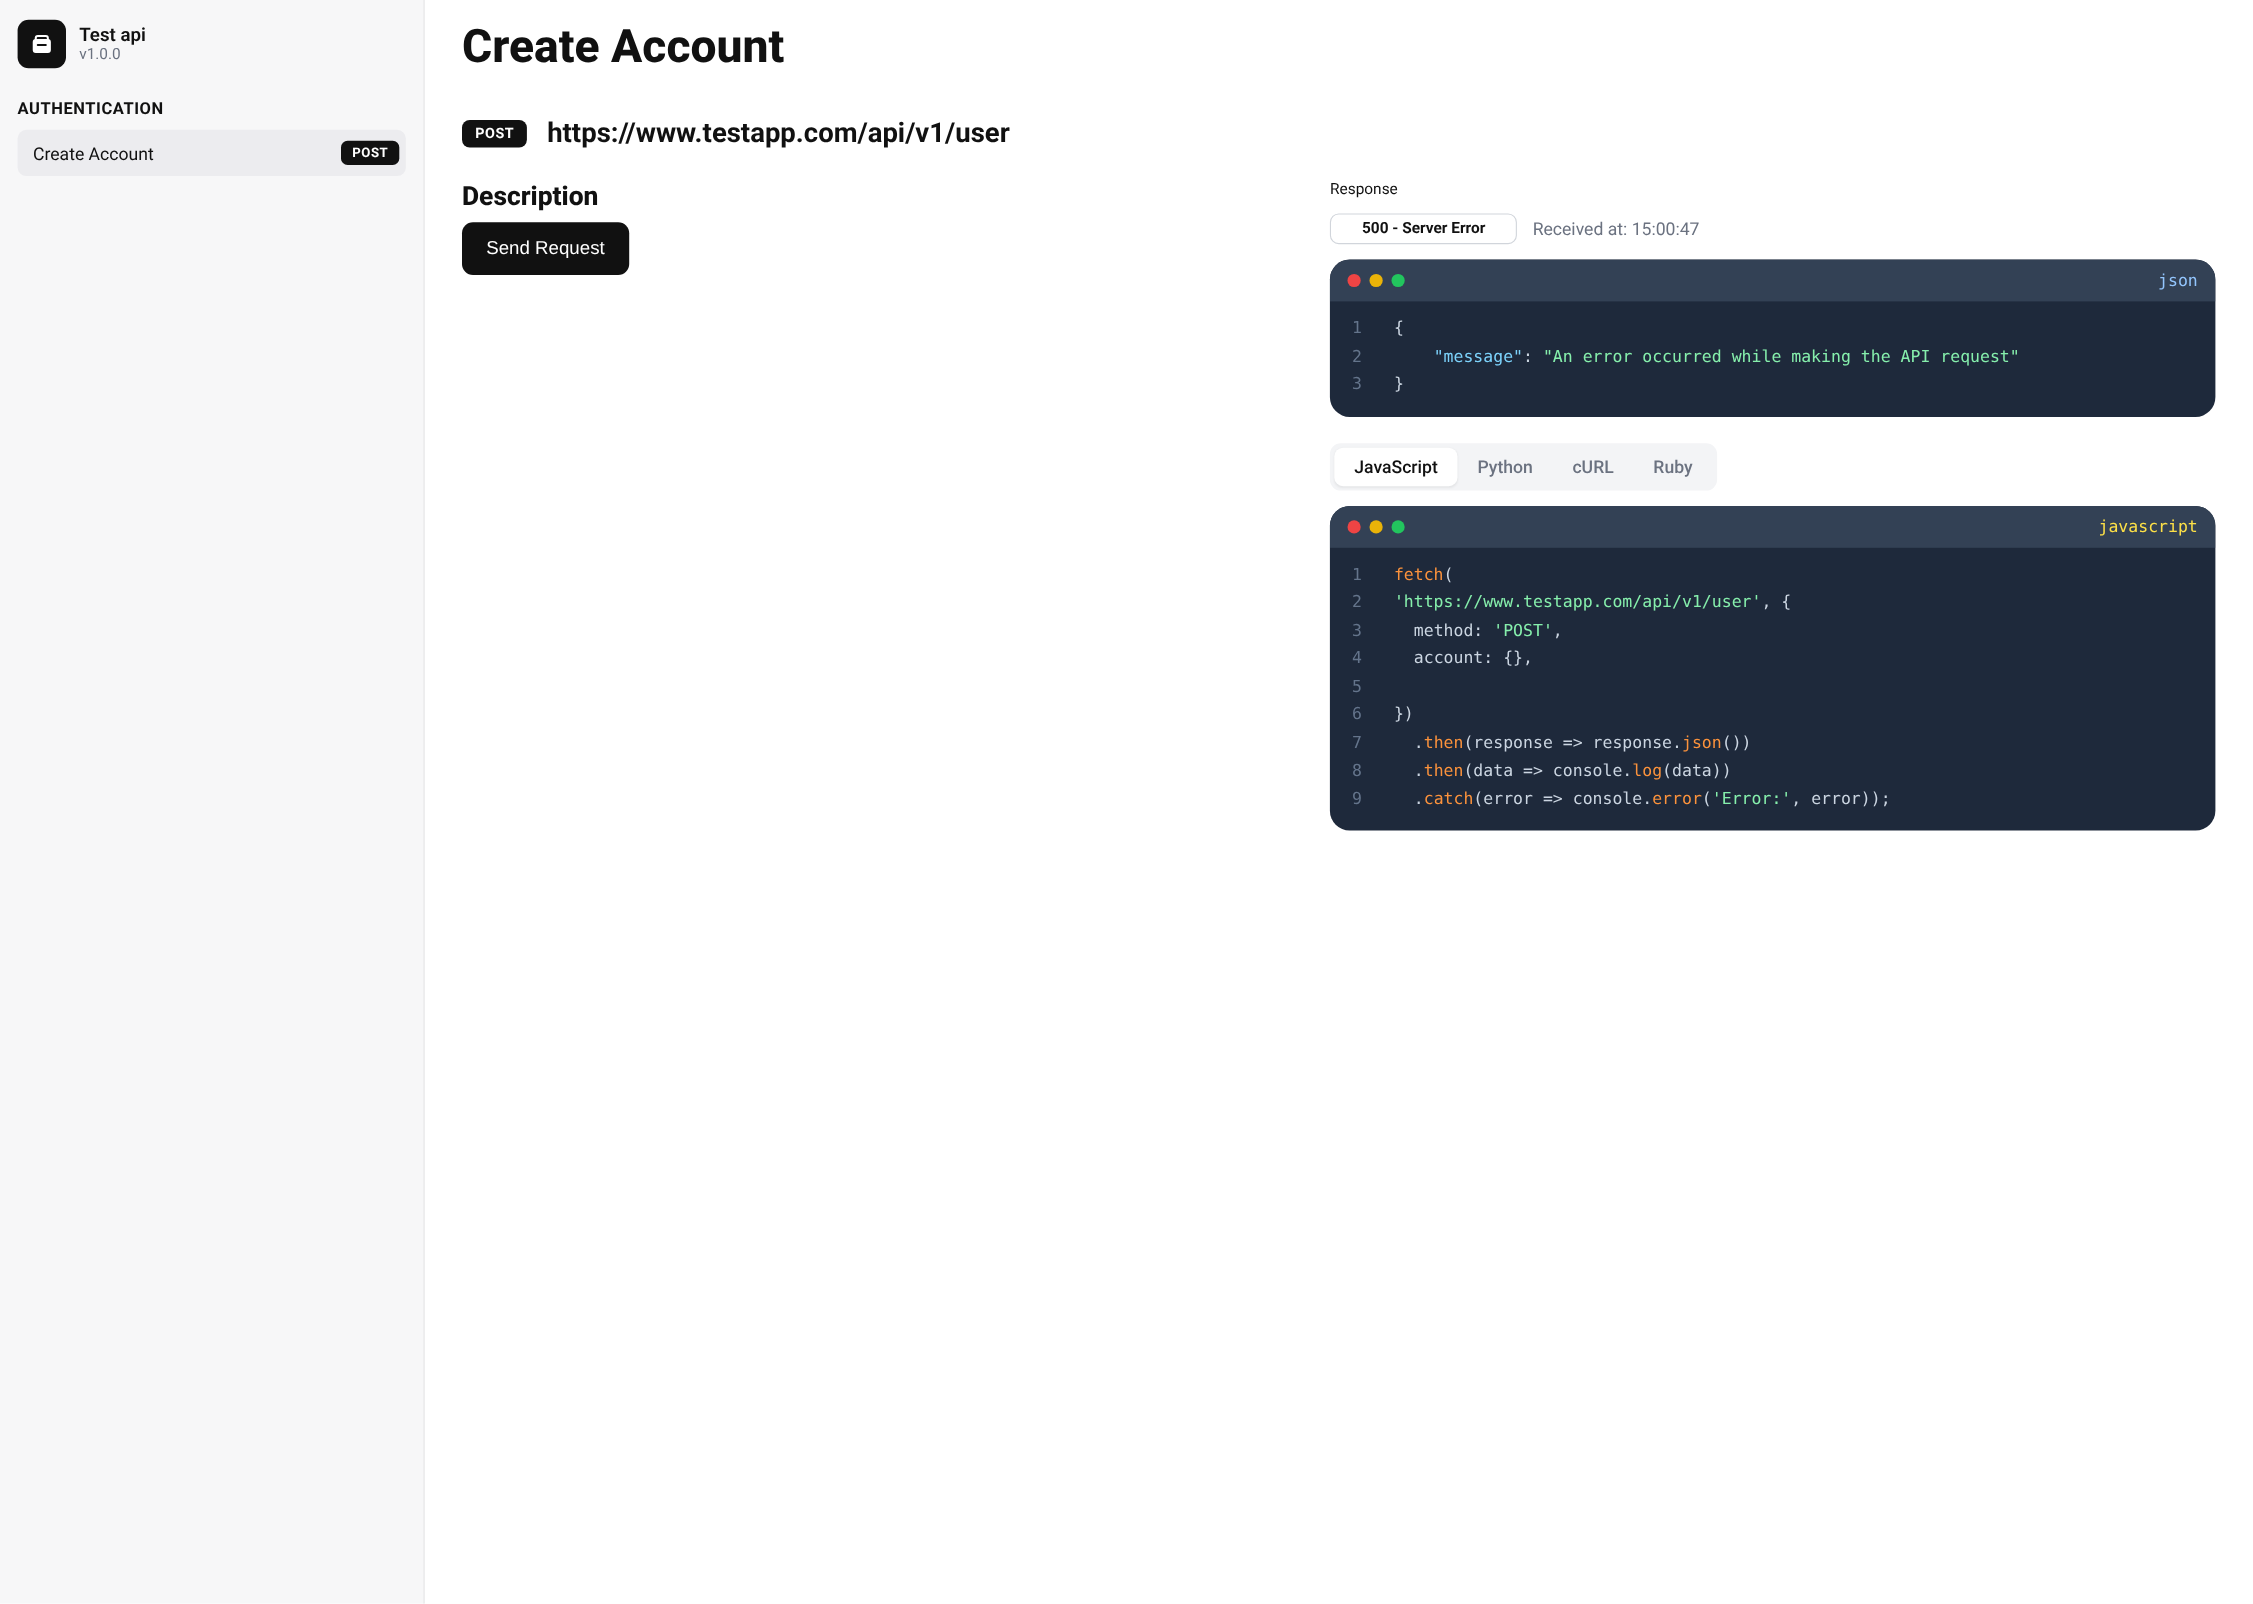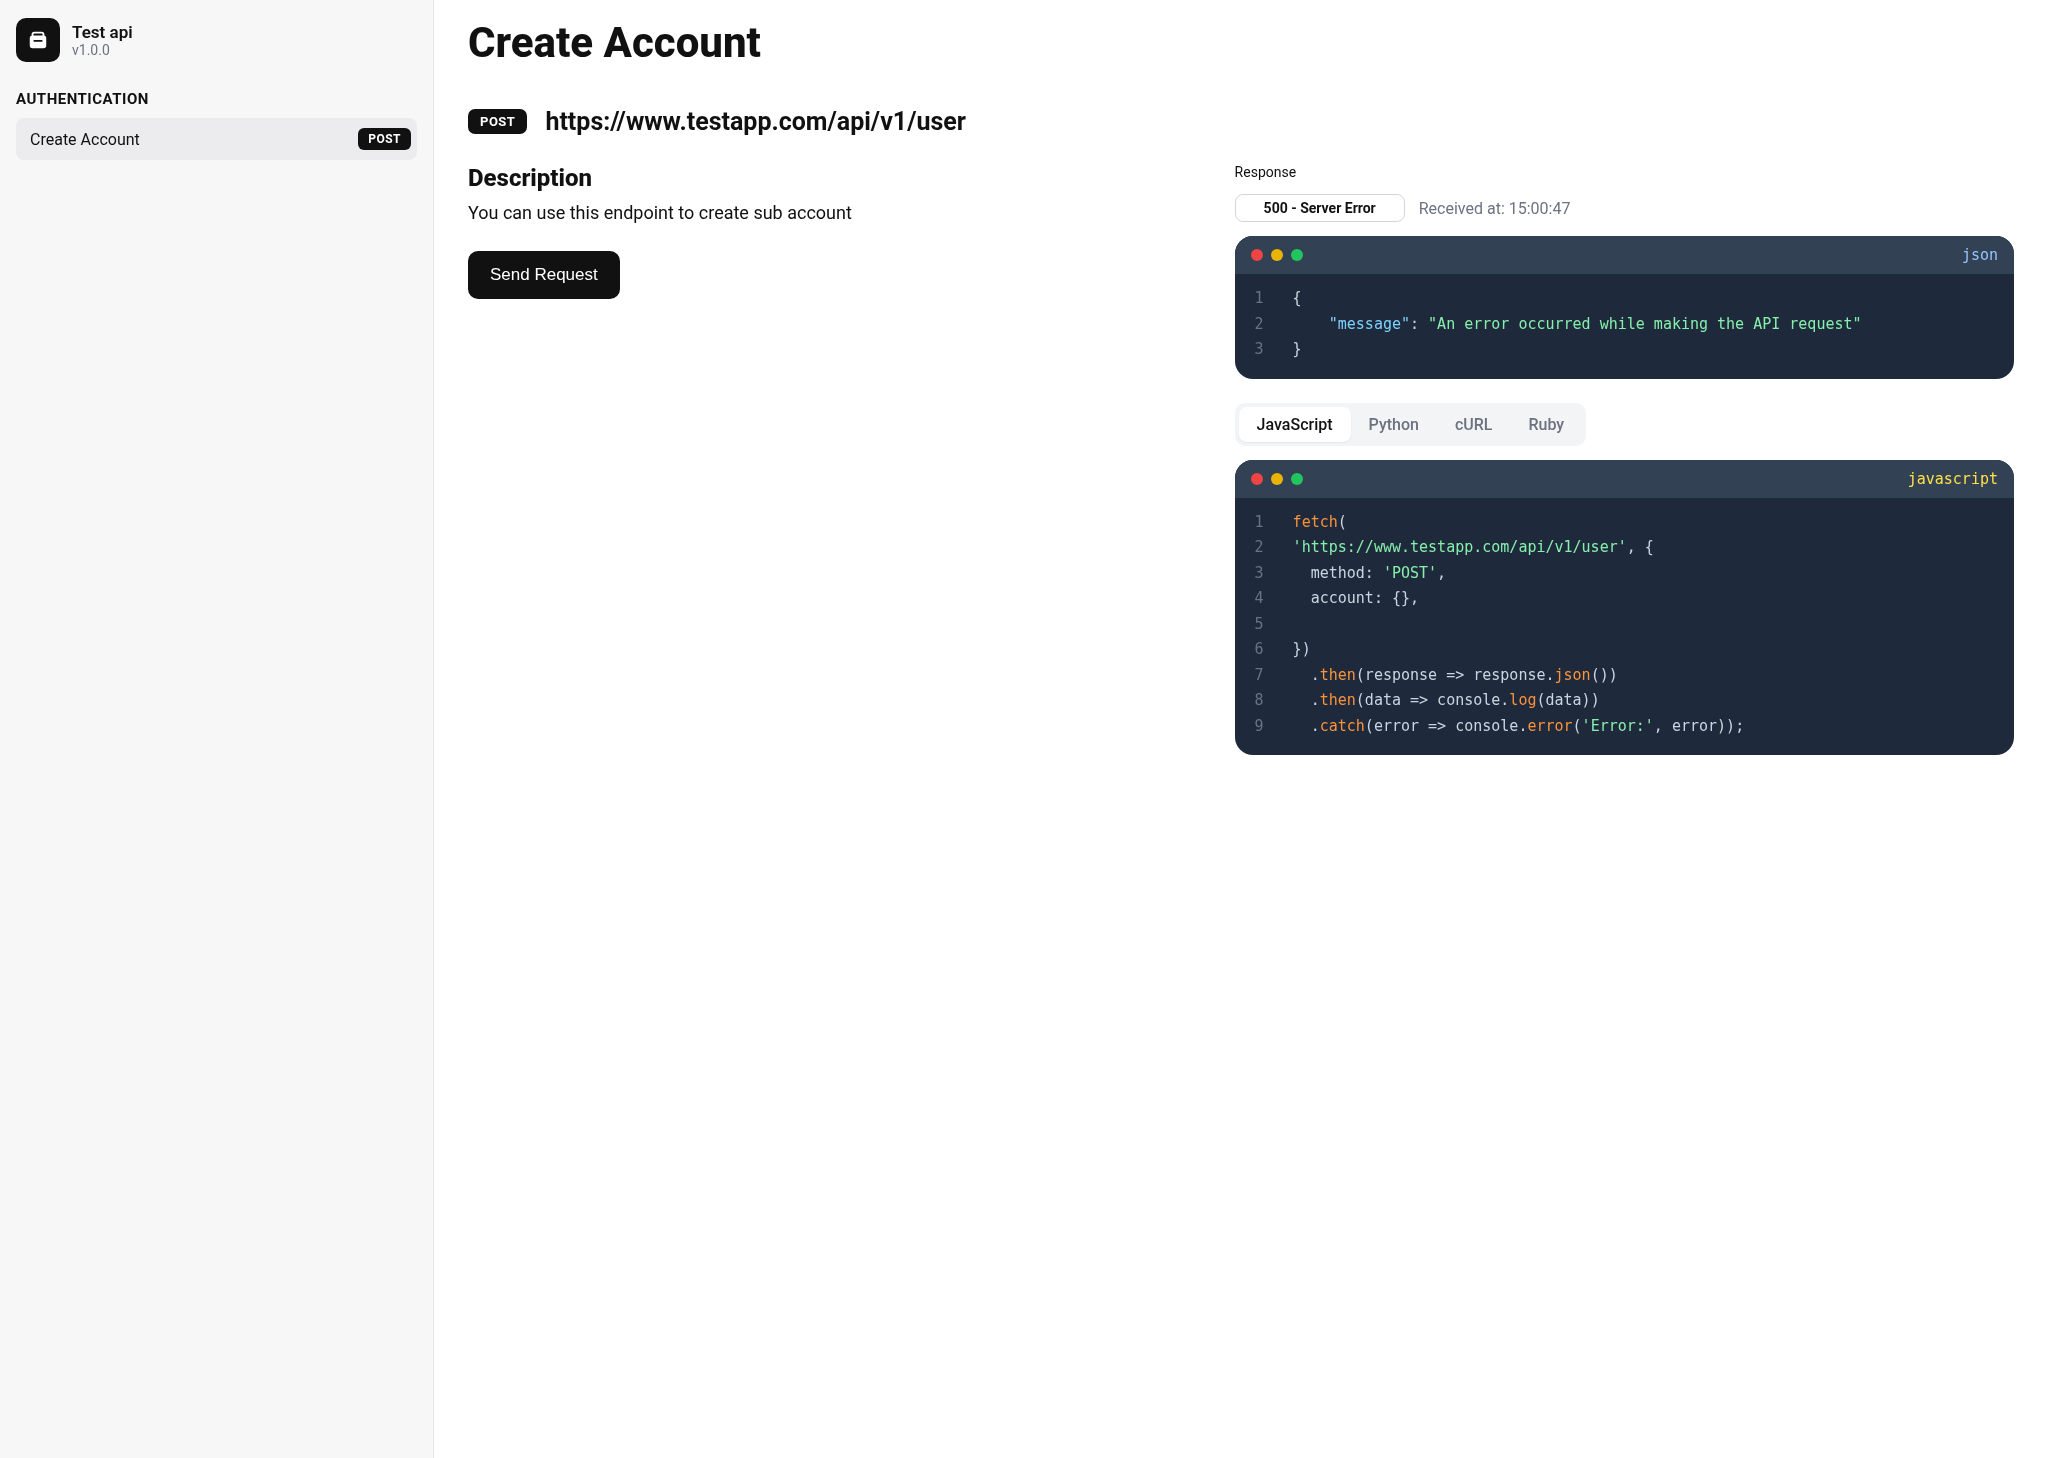--- a/index.html
+++ b/index.html
@@ -1,21 +1,21 @@
 <!DOCTYPE html>
 <html><head>
 <meta charset="utf-8">
 <style>
 * { box-sizing: border-box; margin: 0; padding: 0; }
 body { font-family: -apple-system, BlinkMacSystemFont, "Segoe UI", Roboto, Helvetica, Arial, sans-serif; color: #111; background: #fff; }
 
 .app { display: flex; min-height: 100vh; }
 
 
-.sidebar { width: 434px; background: #f7f7f8; border-right: 1px solid #e5e5e5; padding: 18px 16px; flex-shrink: 0; }
+.sidebar { width: 386px; background: #f7f7f8; border-right: 1px solid #e5e5e5; padding: 18px 16px; flex-shrink: 0; }
 .sb-header { display: flex; align-items: center; gap: 12px; margin-bottom: 28px; }
 .sb-icon { width: 44px; height: 44px; background: #111; border-radius: 10px; display: flex; align-items: center; justify-content: center; }
 .sb-icon svg { width: 22px; height: 22px; }
 .sb-title { font-weight: 600; font-size: 17px; color: #111; }
 .sb-version { font-size: 14px; color: #6b7280; }
 .sb-section-label { font-size: 15px; font-weight: 700; letter-spacing: 0.5px; color: #111; margin-bottom: 10px; }
 .sb-item { display: flex; align-items: center; justify-content: space-between; background: #ececef; padding: 10px 6px 10px 14px; border-radius: 8px; cursor: pointer; }
 .sb-item-label { font-size: 16px; color: #111; }
 .method-chip { background: #111; color: #fff; font-size: 12px; font-weight: 700; padding: 4px 10px; border-radius: 6px; letter-spacing: 0.5px; }
 
@@ -95,21 +95,20 @@
     <h1 class="page-title">Create Account</h1>
 
     <div class="endpoint-row">
       <span class="method-pill">POST</span>
       <span class="endpoint-url">https://www.testapp.com/api/v1/user</span>
     </div>
 
     <div class="columns">
       <div class="col-left">
         <h2 class="section-heading">Description</h2>
-        <p class="desc-text">You can use this endpoint to create sub account</p>
         <button class="send-btn">Send Request</button>
       </div>
 
       <div class="col-right">
         <h2 class="resp-heading">Response</h2>
         <div class="resp-meta">
           <span class="status-badge">500 - Server Error</span>
           <span class="received">Received at: 15:00:47</span>
         </div>
 

